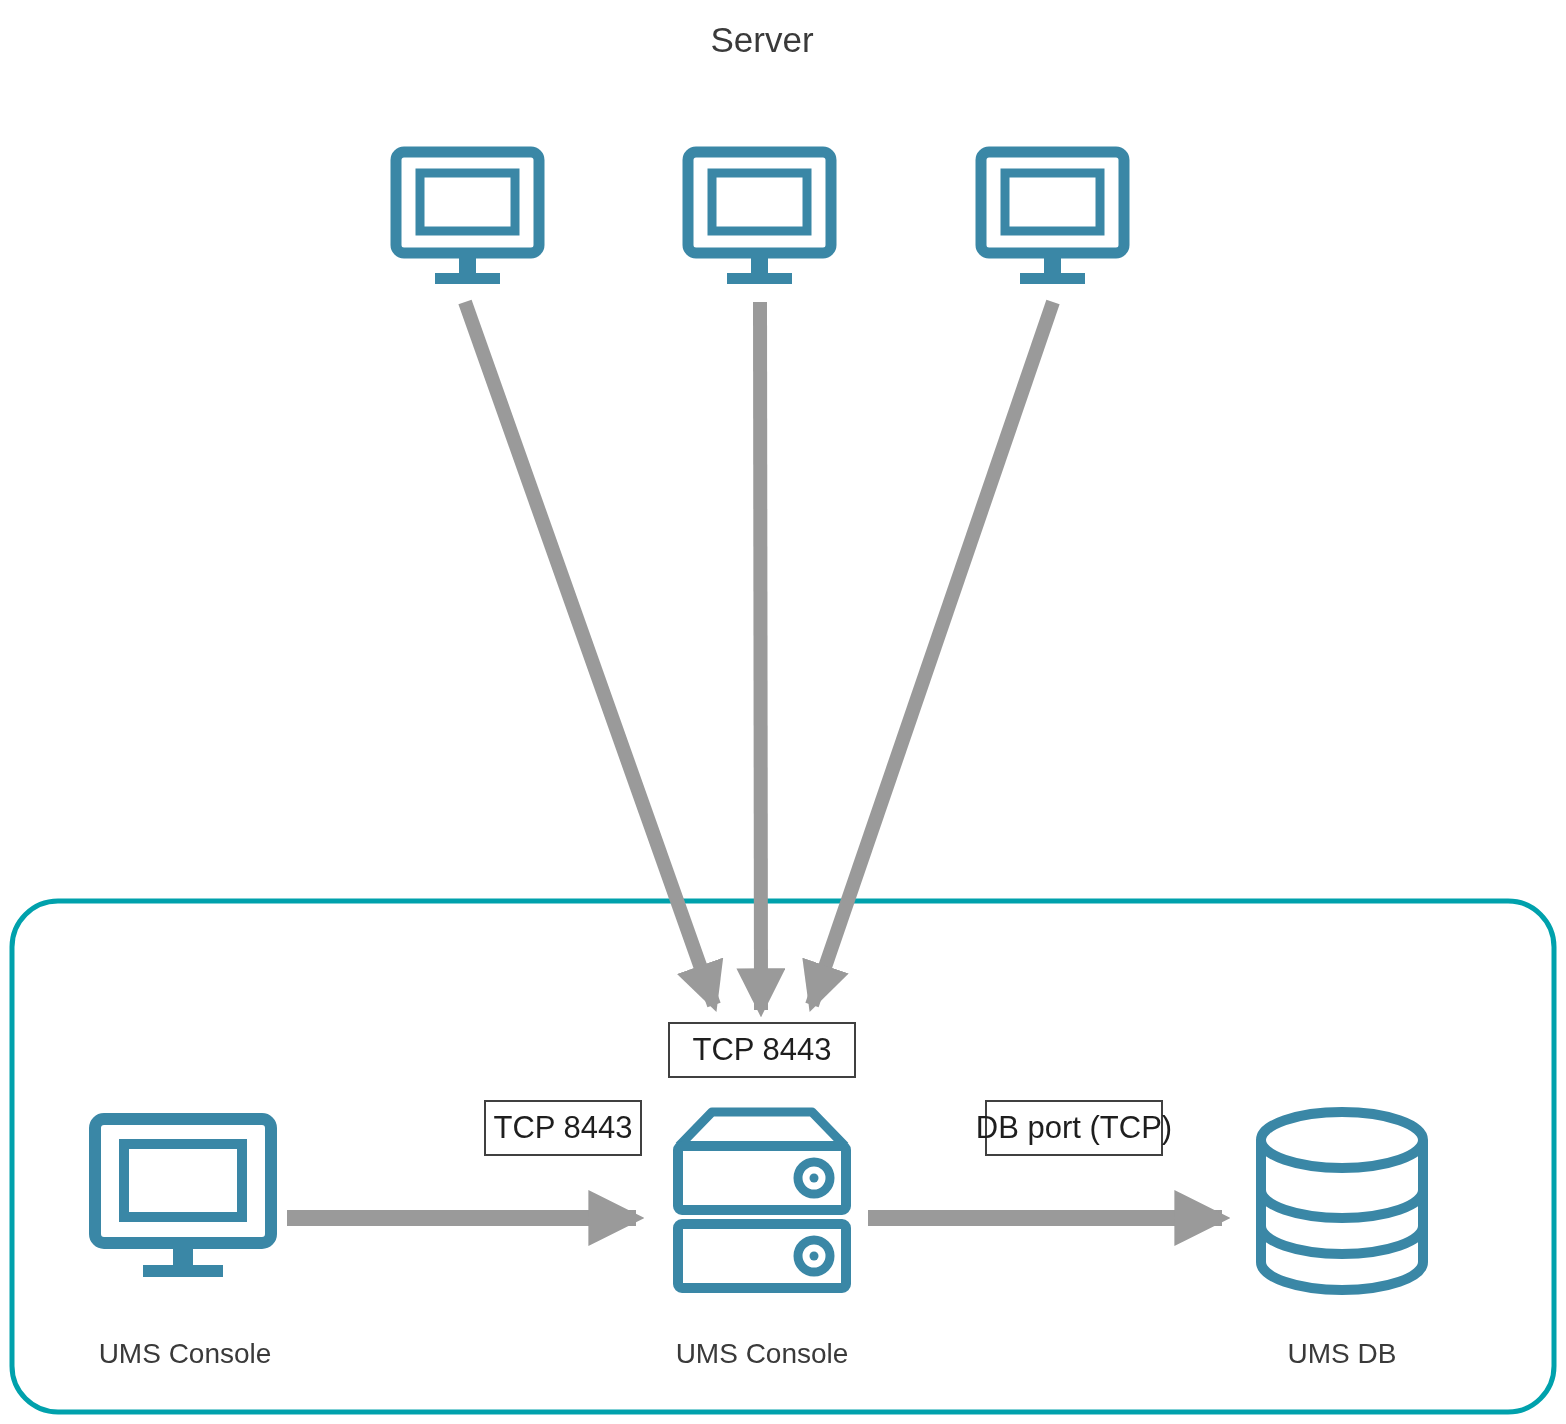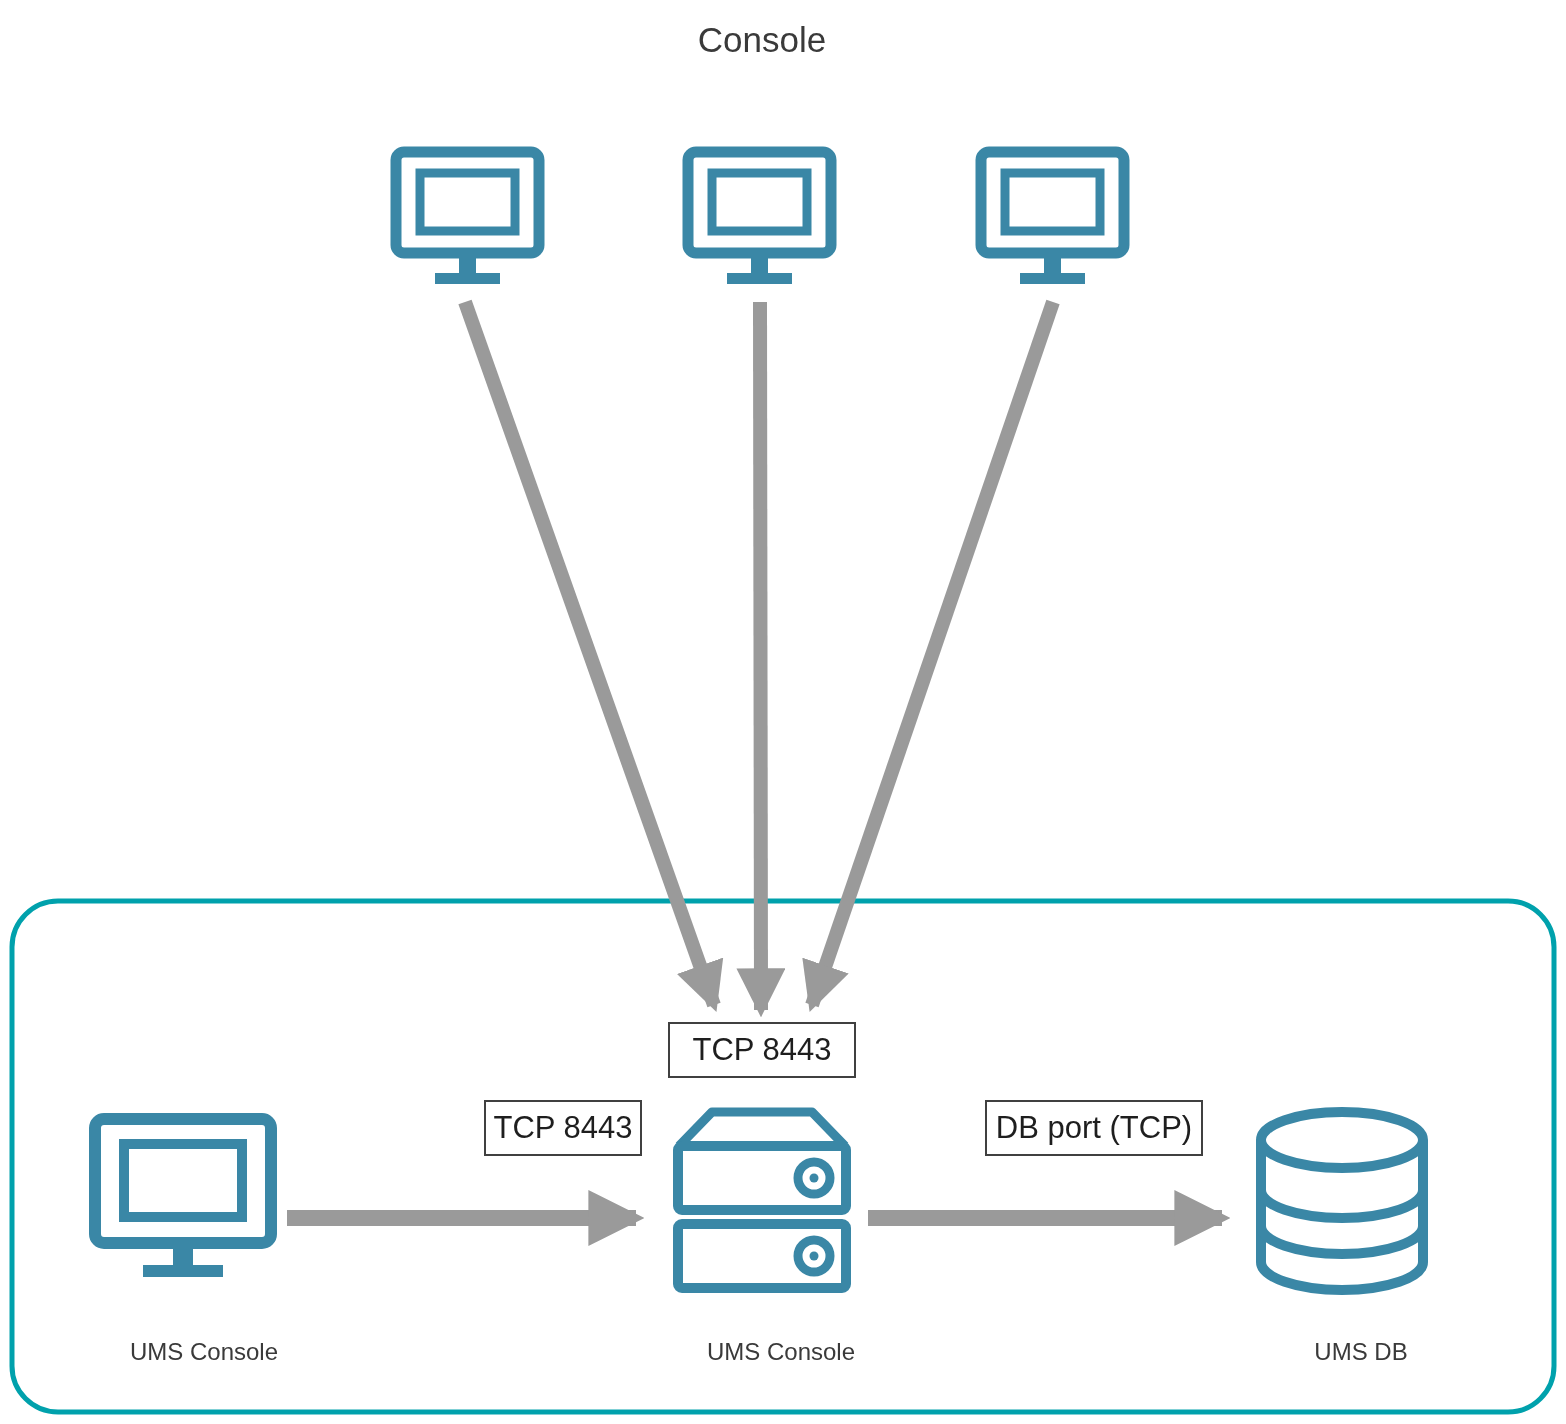--- a/index.html
+++ b/index.html
@@ -18,24 +18,23 @@
     top: 20px;
     left: 762px;
     transform: translateX(-50%);
     font-size: 35px;
     color: #3a3a3a;
     white-space: nowrap;
   }
   .node-label {
     position: absolute;
     transform: translateX(-50%);
-    font-size: 24px;
+    font-size: 28px;
     color: #3a3a3a;
     white-space: nowrap;
-    margin-left: 19px;
   }
   .port-box {
     position: absolute;
     background: #ffffff;
     border: 2px solid #404040;
     display: flex;
     align-items: center;
     justify-content: center;
     font-size: 31px;
     color: #1e1e1e;
@@ -60,21 +59,21 @@
 
     <line x1="465" y1="302" x2="714" y2="1005" stroke="#9a9a9a" stroke-width="14" marker-end="url(#ah)"></line>
     <line x1="760" y1="302" x2="761" y2="1010" stroke="#9a9a9a" stroke-width="14" marker-end="url(#ah)"></line>
     <line x1="1053" y1="302" x2="812" y2="1005" stroke="#9a9a9a" stroke-width="14" marker-end="url(#ah)"></line>
 
     <line x1="287" y1="1218" x2="636" y2="1218" stroke="#9a9a9a" stroke-width="16" marker-end="url(#ah)"></line>
 
     <line x1="868" y1="1218" x2="1222" y2="1218" stroke="#9a9a9a" stroke-width="16" marker-end="url(#ah)"></line>
   </svg>
 
-  <div class="diagram-title">Console</div>
+  <div class="diagram-title">Server</div>
 
   <svg class="abs" style="left:390px;top:146px;" width="155" height="148" viewBox="0 0 155 148">
     <rect x="6" y="6" width="143" height="101" rx="8" fill="none" stroke="#3a87a6" stroke-width="11"></rect>
     <rect x="30" y="27" width="95" height="58" fill="none" stroke="#3a87a6" stroke-width="9"></rect>
     <rect x="69" y="107" width="17" height="20" fill="#3a87a6"></rect>
     <rect x="45" y="127" width="65" height="11" fill="#3a87a6"></rect>
   </svg>
 
   <svg class="abs" style="left:682px;top:146px;" width="155" height="148" viewBox="0 0 155 148">
     <rect x="6" y="6" width="143" height="101" rx="8" fill="none" stroke="#3a87a6" stroke-width="11"></rect>
@@ -113,21 +112,21 @@
     <path d="M173,36 V158" fill="none" stroke="#3a87a6" stroke-width="10"></path>
     <path d="M11,158 A81,28 0 0 0 173,158" fill="none" stroke="#3a87a6" stroke-width="10"></path>
     <path d="M11,86 A81,28 0 0 0 173,86" fill="none" stroke="#3a87a6" stroke-width="10"></path>
     <path d="M11,122 A81,28 0 0 0 173,122" fill="none" stroke="#3a87a6" stroke-width="10"></path>
   </svg>
 
   <div class="port-box" style="left:668px;top:1022px;width:188px;height:56px;">TCP 8443</div>
 
   <div class="port-box" style="left:484px;top:1100px;width:158px;height:56px;">TCP 8443</div>
 
-  <div class="port-box" style="left:985px;top:1100px;width:218px;height:56px;">DB port (TCP)</div>
+  <div class="port-box" style="left:985px;top:1100px;width:178px;height:56px;">DB port (TCP)</div>
 
   <div class="node-label" style="left:185px;top:1338px;">UMS Console</div>
 
   <div class="node-label" style="left:762px;top:1338px;">UMS Console</div>
 
   <div class="node-label" style="left:1342px;top:1338px;">UMS DB</div>
 
 </div>
 
 </body></html>

